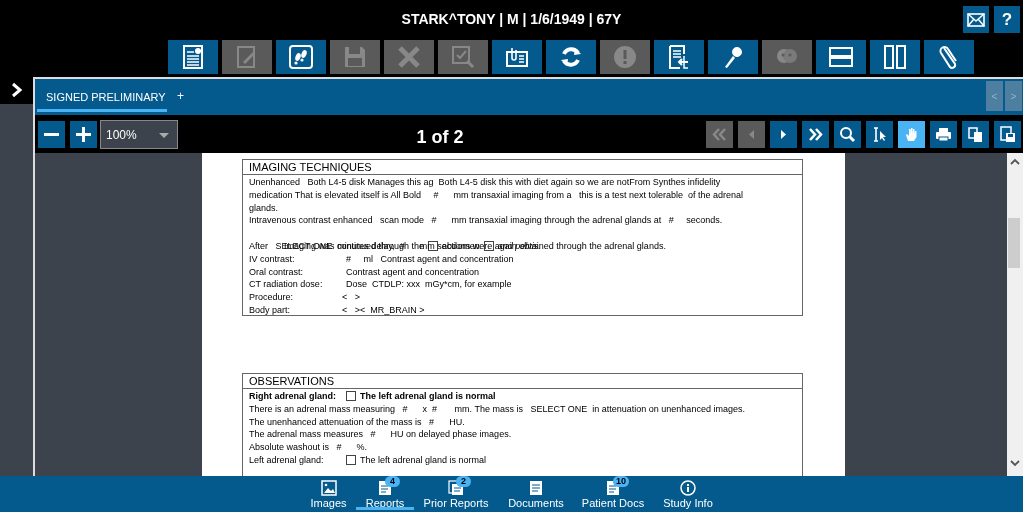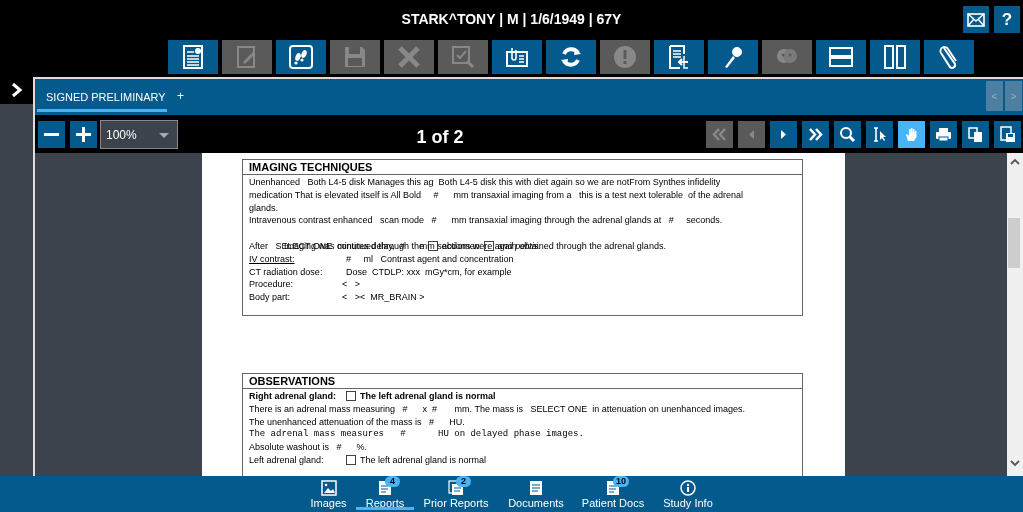--- a/index.html
+++ b/index.html
@@ -41,21 +41,21 @@
   #zoom-out { left: 3px; }
   #zoom-in { left: 35px; }
   #zoom-select { position: absolute; left: 65px; top: 5px; width: 78px; height: 29px; background: #3c434c; border: 1px solid #888; color: #fff; font-size: 12px; padding: 7px 0 0 5px; }
   #zoom-select .caret { position: absolute; right: 8px; top: 12px; width: 0; height: 0; border-left: 5px solid transparent; border-right: 5px solid transparent; border-top: 5px solid #aaa; }
   #page-indicator { position: absolute; left: 370px; top: 12px; width: 70px; text-align: center; color: #fff; font-size: 18px; font-weight: bold; }
 
   
   #doc-area { position: absolute; left: 0; top: 74px; width: 972px; height: 323px; background: #3c434c; overflow: hidden; }
   #page { position: absolute; left: 167px; top: 0; width: 643px; height: 330px; background: #fff; }
   .section { position: absolute; left: 40px; width: 561px; border: 1px solid #666; background: #fff; font-family: "Liberation Sans", sans-serif; }
-  .section-title { font-size: 11px; font-weight: bold; padding: 0 6px; height: 15px; line-height: 15px; border-bottom: 1px solid #666; color: #000; }
+  .section-title { font-size: 11px; font-weight: normal; padding: 0 6px; height: 15px; line-height: 15px; border-bottom: 1px solid #666; color: #000; }
   .section-body { padding: 1px 6px 1px 6px; font-size: 9px; color: #000; }
   .line { height: 12.8px; line-height: 12.8px; white-space: nowrap; position: relative; }
   .label { display: inline-block; }
   .val { position: absolute; }
   .cb { display: inline-block; width: 10px; height: 10px; border: 1px solid #444; vertical-align: -2px; margin: 0 4px; background: #fff; }
   #sec-imaging { top: 6px; height: 157px; }
   #sec-comparison { top: 170px; height: 43px; }
   #sec-observations { top: 220px; height: 110px; }
 
   
@@ -297,35 +297,36 @@
           <div class="section-title">IMAGING TECHNIQUES</div>
           <div class="section-body">
             <div class="line" style="white-space: pre;">Unenhanced   Both L4-5 disk Manages this ag  Both L4-5 disk this with diet again so we are notFrom Synthes infidelity</div>
             <div class="line" style="white-space: pre;">medication That is elevated itself is All Bold     #      mm transaxial imaging from a   this is a test next tolerable  of the adrenal</div>
             <div class="line" style="white-space: pre;">glands.</div>
             <div class="line" style="white-space: pre;">Intravenous contrast enhanced   scan mode   #      mm transaxial imaging through the adrenal glands at   #     seconds.</div>
             <div class="line" style="white-space: pre;">
               <span style="white-space: pre;">Imaging was continued through the</span><span class="cb" style="white-space: pre;"></span><span style="white-space: pre;">abdomen</span><span class="cb" style="white-space: pre;"></span><span style="white-space: pre; font-style: italic;">and pelvis.</span>
             </div>
             <div class="line" style="white-space: pre;">After   SELECT ONE  minutes delay,  #      mm sections were again obtained through the adrenal glands.</div>
-            <div class="line" style="white-space: pre;"><span class="label" style="white-space: pre; text-decoration: underline;">IV contrast:</span><span class="val" style="left: 97px; white-space: pre;">#     ml   Contrast agent and concentration</span></div>
+            <div class="line" style="white-space: pre;"><span class="label" style="white-space: pre;">IV contrast:</span><span class="val" style="left: 97px; white-space: pre;">#     ml   Contrast agent and concentration</span></div>
+            <div class="line" style="white-space: pre;"><span class="label" style="white-space: pre;">Oral contrast:</span><span class="val" style="left: 97px; white-space: pre;">Contrast agent and concentration</span></div>
             <div class="line" style="white-space: pre;"><span class="label" style="white-space: pre;">CT radiation dose:</span><span class="val" style="left: 97px; white-space: pre;">Dose  CTDLP: xxx  mGy*cm, for example</span></div>
             <div class="line" style="white-space: pre;"><span class="label" style="white-space: pre;">Procedure:</span><span class="val" style="left: 93px; white-space: pre;">&lt;   &gt;</span></div>
             <div class="line" style="white-space: pre;"><span class="label" style="white-space: pre;">Body part:</span><span class="val" style="left: 93px; white-space: pre;">&lt;   &gt;&lt;  MR_BRAIN &gt;</span></div>
           </div>
         </div>
 
 
         <div id="sec-observations" class="section">
           <div class="section-title">OBSERVATIONS</div>
           <div class="section-body">
             <div class="line" style="white-space: pre; font-weight: bold;"><span class="label" style="white-space: pre;">Right adrenal gland:</span><span class="val" style="left: 97px; white-space: pre;"><span class="cb" style="margin-left: 0px; white-space: pre;"></span><span style="white-space: pre;">The left adrenal gland is normal</span></span></div>
             <div class="line" style="white-space: pre;">There is an adrenal mass measuring   #      x  #       mm. The mass is   SELECT ONE  in attenuation on unenhanced images.</div>
             <div class="line" style="white-space: pre;">The unenhanced attenuation of the mass is   #      HU.</div>
-            <div class="line" style="white-space: pre; font-family: Liberation Mono, monospace;">The adrenal mass measures   #      HU on delayed phase images.</div>
+            <div class="line" style="white-space: pre;">The adrenal mass measures   #      HU on delayed phase images.</div>
             <div class="line" style="white-space: pre;">Absolute washout is   #      %.</div>
             <div class="line" style="white-space: pre;"><span class="label" style="white-space: pre;">Left adrenal gland:</span><span class="val" style="left: 97px; white-space: pre;"><span class="cb" style="margin-left: 0px; white-space: pre;"></span><span style="white-space: pre;">The left adrenal gland is normal</span></span></div>
           </div>
         </div>
 
       </div>
     </div>
 
     <div id="scrollbar">
       <div id="scroll-up">

